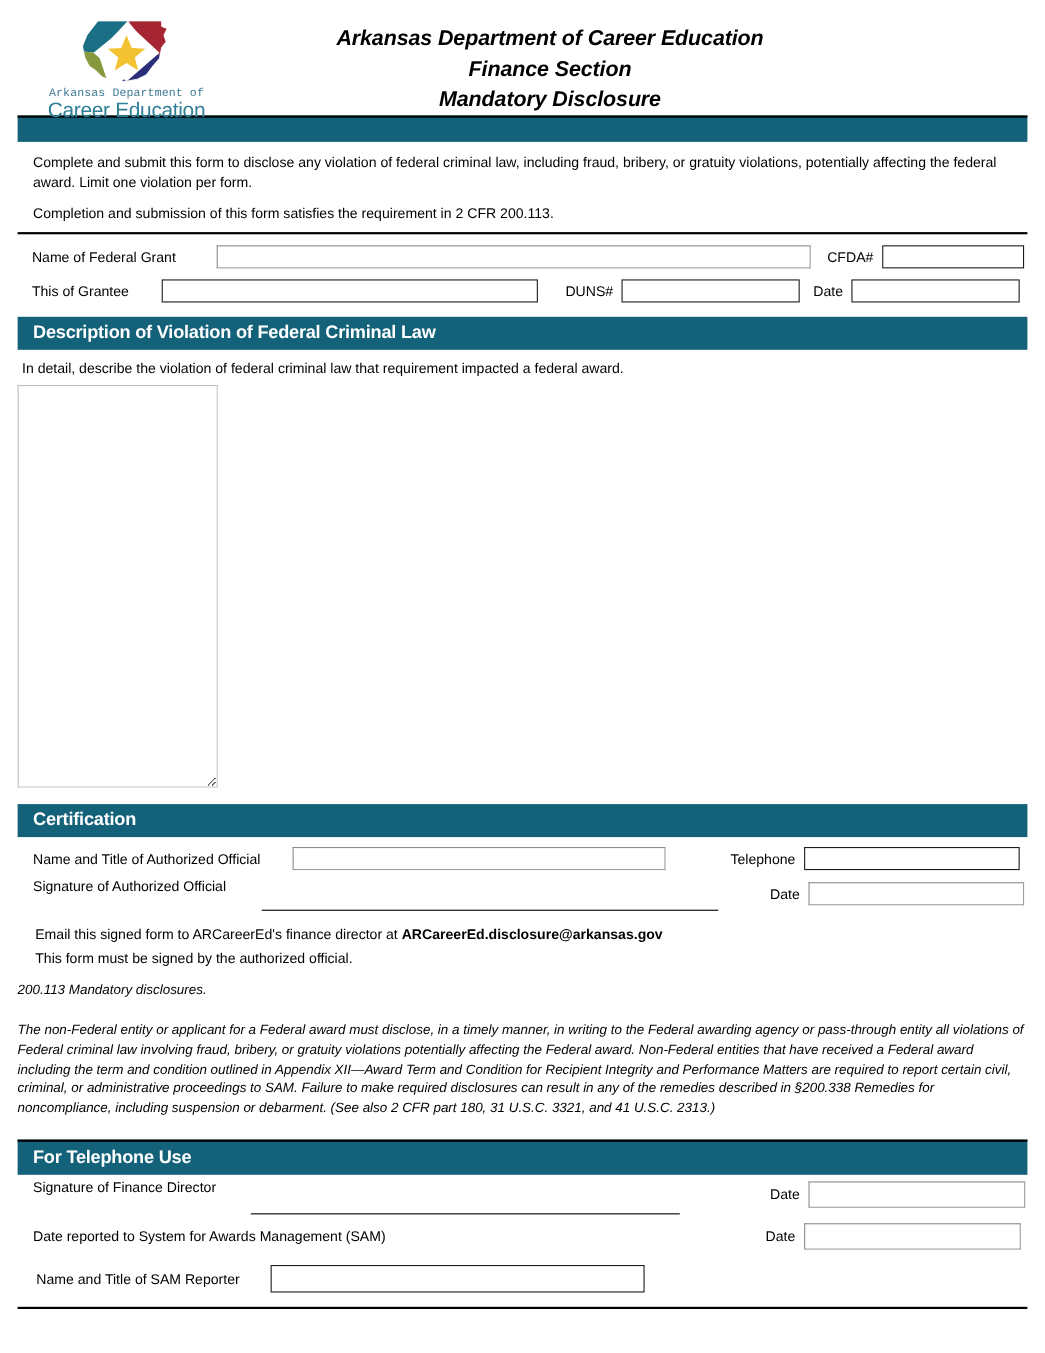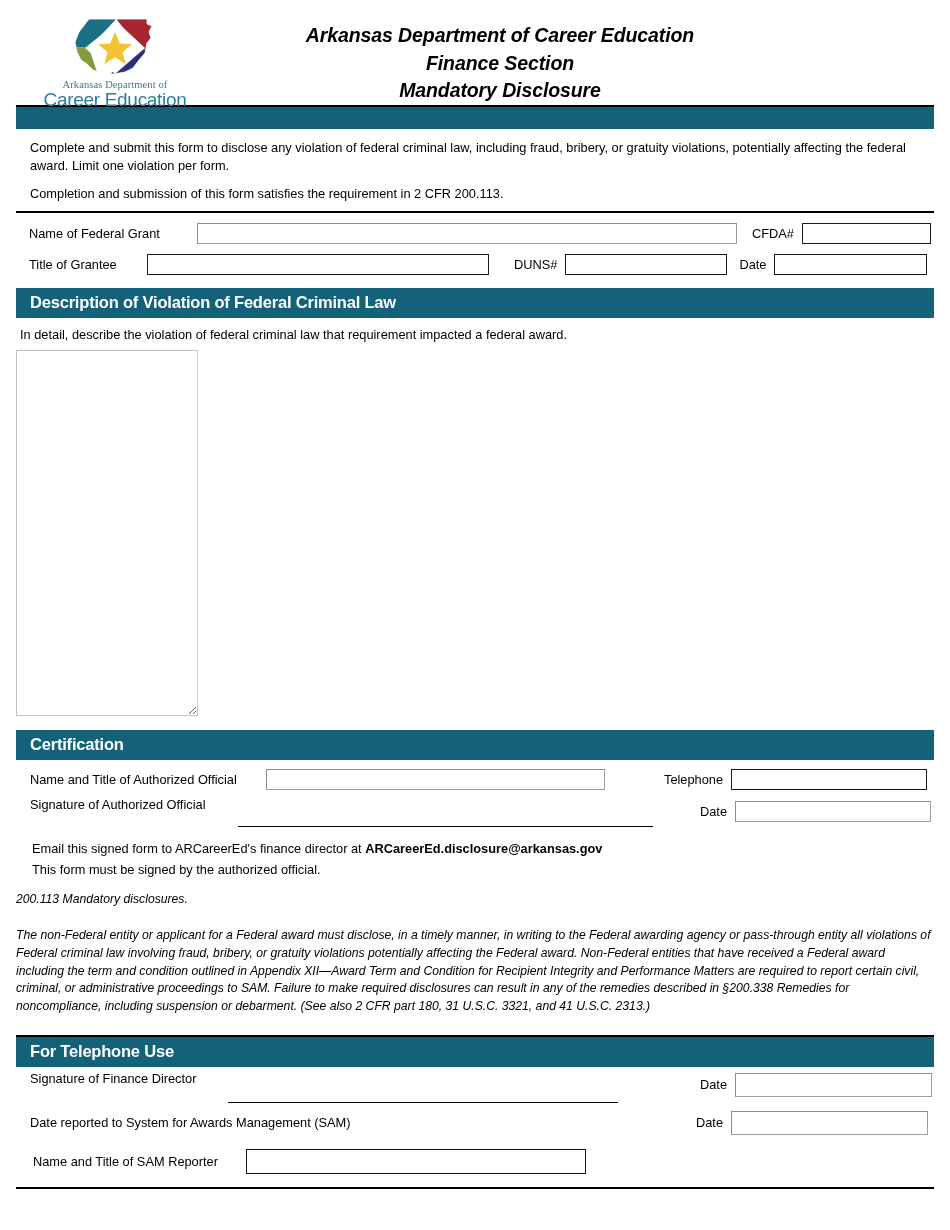--- a/index.html
+++ b/index.html
@@ -35,21 +35,21 @@
   .logo-mark {
     width: 112px;
     height: 62px;
     display: block;
   }
   .logo-text-small {
     font-size: 10.5px;
     color: #3f7894;
     letter-spacing: 0.1px;
     margin-top: 1px;
-    font-family: Liberation Serif, serif;
+    font-family: Liberation Mono, monospace;
   }
   .logo-text-big {
     font-size: 19px;
     color: #2f7f96;
     letter-spacing: -0.3px;
     line-height: 1.05;
     font-family: "Liberation Sans", sans-serif;
   }
   .title-block {
     flex: 1;
@@ -211,21 +211,21 @@
 <div class="page-inner" style="padding-top:5px;">
 
   <div class="field-row">
     <div class="flabel" style="width:160px; text-align:left; padding-left:13px;">Name of Federal Grant</div>
     <input type="text" class="fbox light" style="width: 540px;" value="">
     <div class="flabel" style="padding-left:15px;">CFDA#</div>
     <input type="text" class="fbox dark" style="width: 129px;" value="">
   </div>
 
   <div class="field-row">
-    <div class="flabel" style="width:110px; text-align:left; padding-left:13px;">Title of Grantee</div>
+    <div class="flabel" style="width:110px; text-align:left; padding-left:13px;">This of Grantee</div>
     <input type="text" class="fbox dark" style="width: 342px;" value="">
     <div class="flabel" style="padding-left:25px;">DUNS#</div>
     <input type="text" class="fbox dark" style="width: 162px;" value="">
     <div class="flabel" style="padding-left:12px;">Date</div>
     <input type="text" class="fbox dark" style="width: 153px;" value="">
   </div>
 </div>
 
 
 <div class="page-inner" style="padding-top:8px;">

